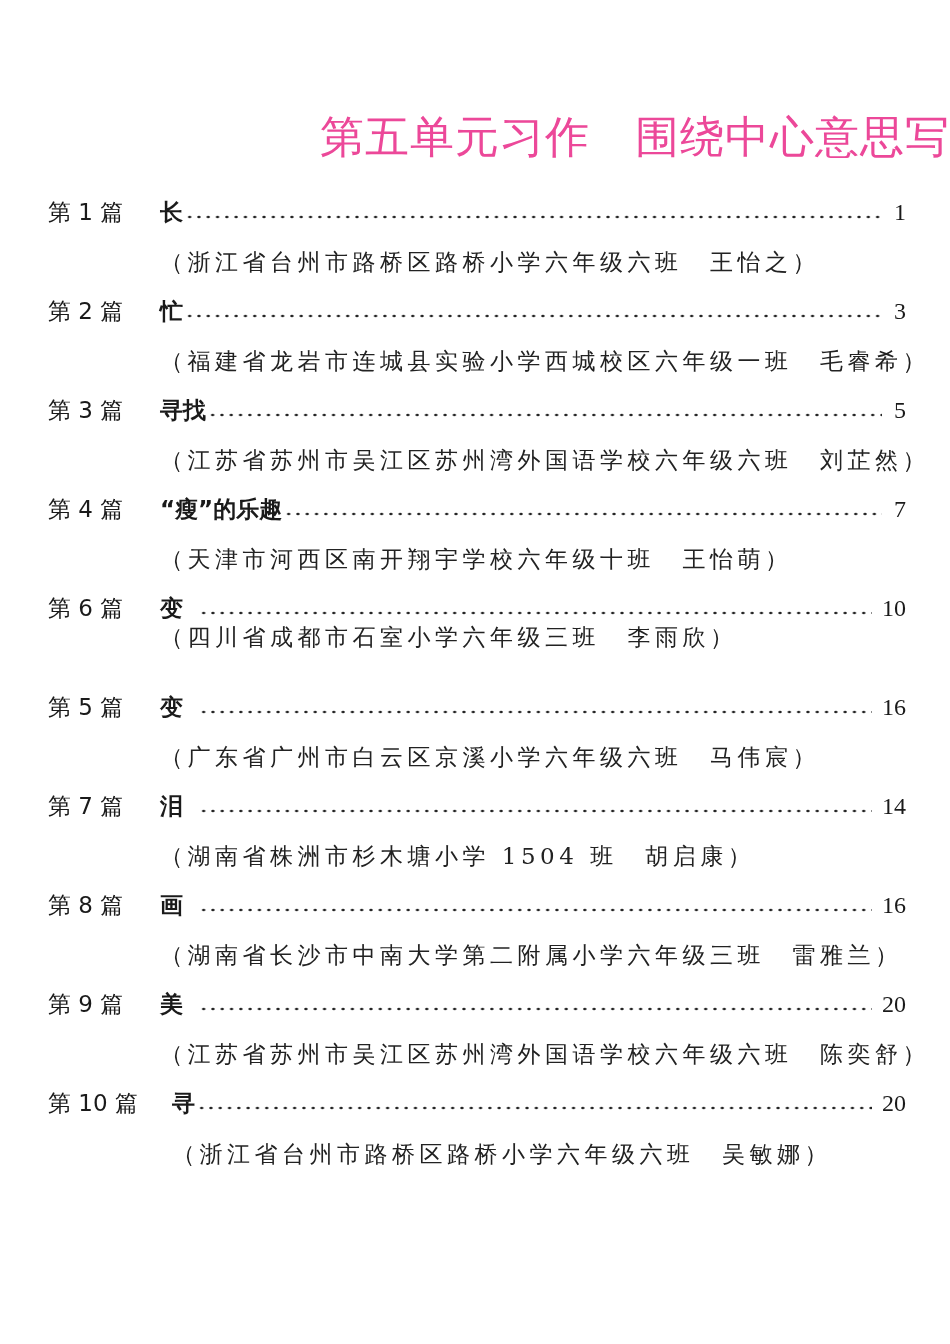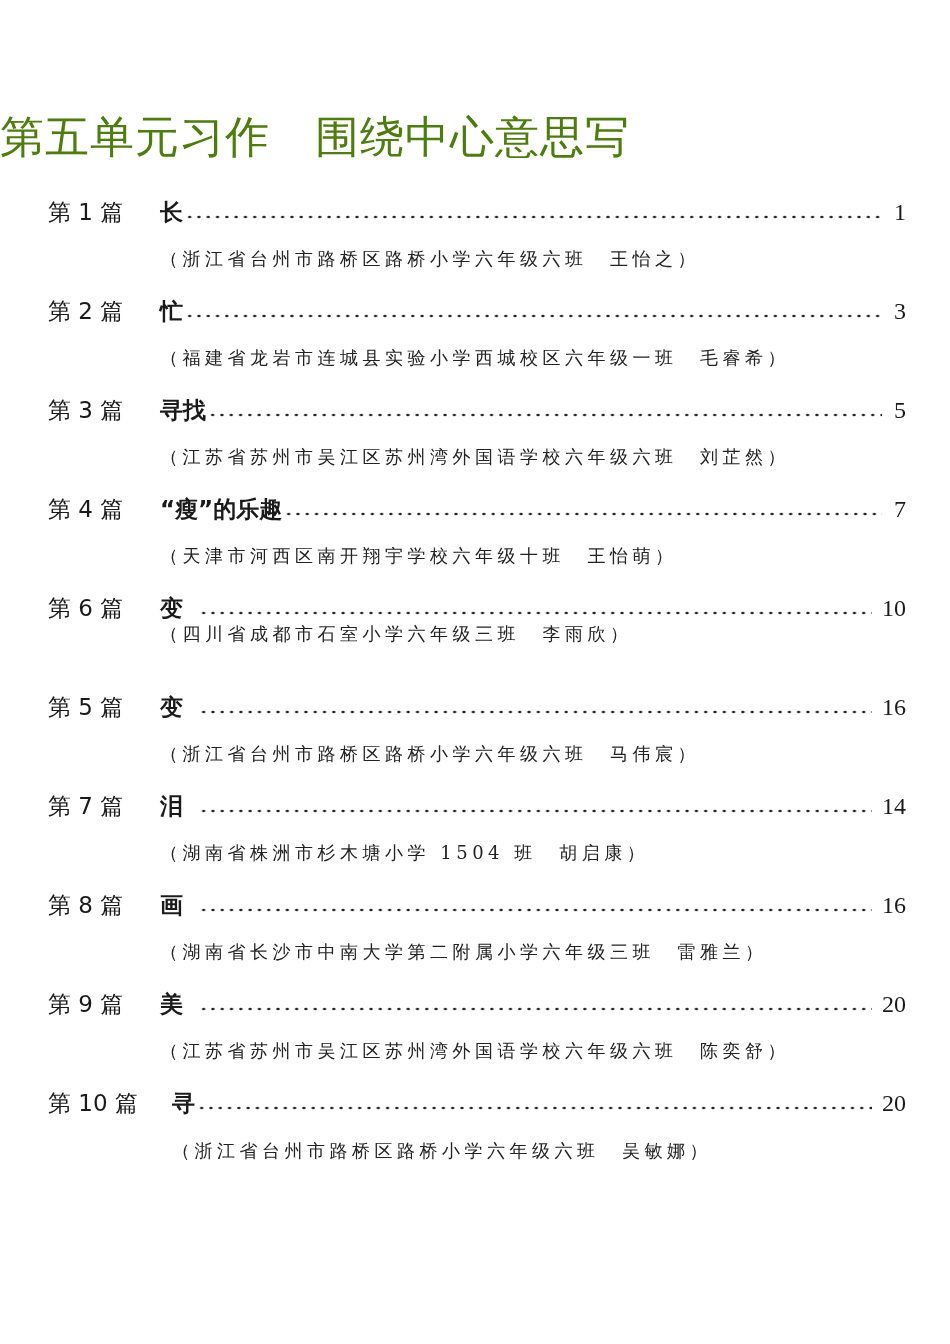--- a/index.html
+++ b/index.html
@@ -1,23 +1,23 @@
 <!DOCTYPE html>
 <html><head>
   <meta charset="utf-8">
   <style>
     html, body { margin: 0; padding: 0; background: #ffffff; }
     body {
       width: 950px; height: 1344px; position: relative; overflow: hidden;
       font-family: "DejaVu Serif", "Liberation Serif", serif; color: #1a1a1a;
     }
     .title {
-      position: absolute; left: 0; right: 0; top: 108px; text-align: left;
+      position: absolute; left: 0; right: 0; top: 108px; text-align: right;
       font-family: "DejaVu Sans", "Liberation Sans", sans-serif;
-      font-size: 44px; color: #4d7c0f; letter-spacing: 1px; white-space: pre;
+      font-size: 44px; color: #ec4899; letter-spacing: 1px; white-space: pre;
     }
     .row {
       position: absolute; left: 48px; width: 858px; height: 32px;
       display: flex; align-items: center;
     }
     .num {
       font-family: "DejaVu Sans", "Liberation Sans", sans-serif; font-weight: normal;
       font-size: 23px; width: 112px; flex: none; white-space: nowrap;
     }
     .num.wide { width: 124px; }
@@ -29,21 +29,21 @@
     .leader {
       flex: 1; height: 4px; margin: 10px 10px 0 2px;
       background-image: radial-gradient(circle, #222 1.4px, transparent 1.6px);
       background-size: 9.3px 4px; background-repeat: repeat-x; background-position: left center;
     }
     .page {
       font-family: "Liberation Serif", "DejaVu Serif", serif; font-size: 24px;
       flex: none; text-align: right; min-width: 14px;
     }
     .author {
-      position: absolute; left: 160px; font-size: 18px; letter-spacing: 4.5px;
+      position: absolute; left: 160px; font-size: 23px; letter-spacing: 4.5px;
       white-space: nowrap; color: #222;
     }
   </style>
 </head>
 <body>
 
 <div class="title">第五单元习作　围绕中心意思写</div>
 
 <div class="row" style="top:196px">
   <span class="num">第 1 篇</span>
@@ -84,21 +84,21 @@
   <span class="page">10</span>
 </div>
 <div class="author" style="top:622px">（四川省成都市石室小学六年级三班　李雨欣）</div>
 
 <div class="row" style="top:691px">
   <span class="num">第 5 篇</span>
   <span class="ttl gap">变</span>
   <span class="leader"></span>
   <span class="page">16</span>
 </div>
-<div class="author" style="top:742px">（浙江省台州市路桥区路桥小学六年级六班　马伟宸）</div>
+<div class="author" style="top:742px">（广东省广州市白云区京溪小学六年级六班　马伟宸）</div>
 
 <div class="row" style="top:790px">
   <span class="num">第 7 篇</span>
   <span class="ttl gap">泪</span>
   <span class="leader"></span>
   <span class="page">14</span>
 </div>
 <div class="author" style="top:841px">（湖南省株洲市杉木塘小学 1504 班　胡启康）</div>
 
 <div class="row" style="top:889px">

